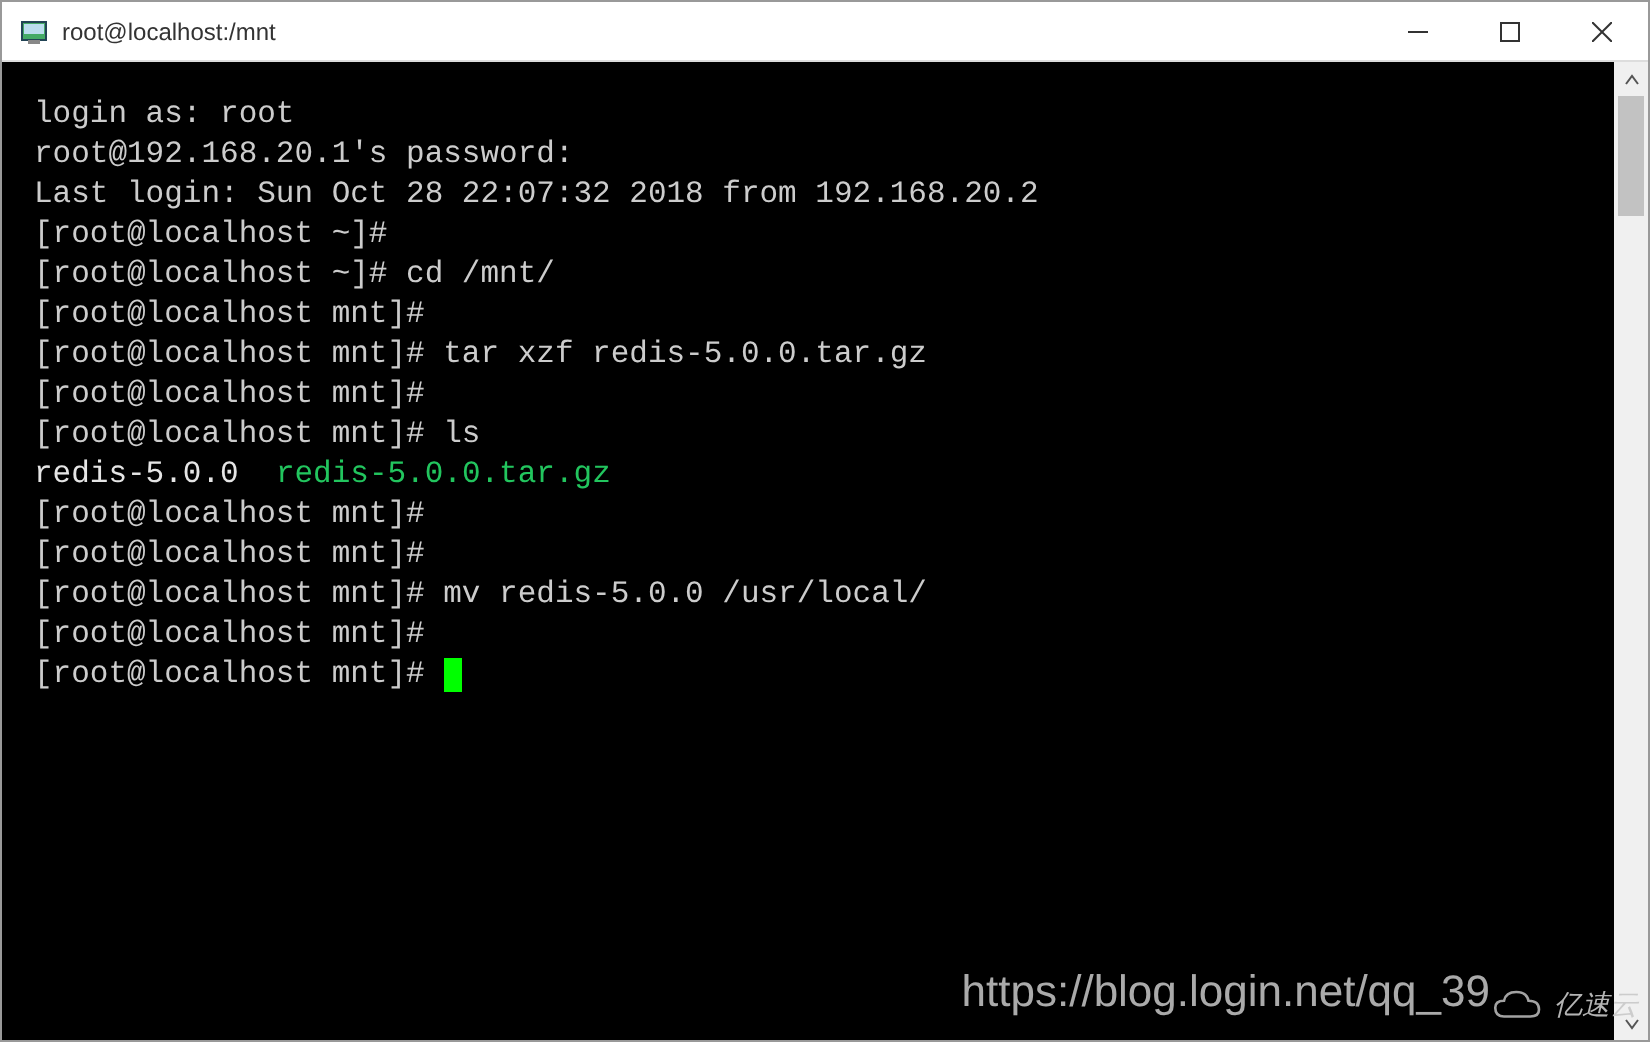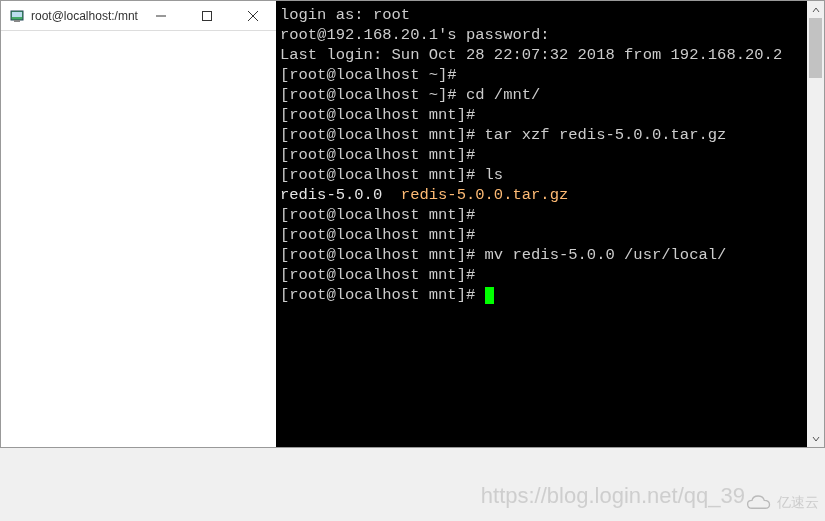--- a/index.html
+++ b/index.html
@@ -6,25 +6,25 @@
     body {
       font-family: "Segoe UI", Tahoma, sans-serif;
       background: #f0f0f0;
       width: 825px;
       height: 521px;
       overflow: hidden;
       position: relative;
     }
     .window {
       width: 825px;
-      height: 448px;
+      height: 521px;
       background: #fff;
       border: 1px solid #999;
       display: flex;
-      flex-direction: row;
+      flex-direction: column;
     }
     .titlebar {
       height: 30px;
       background: #fff;
       display: flex;
       align-items: center;
       border-bottom: 1px solid #ddd;
     }
     .titlebar-left {
       display: flex;
@@ -48,27 +48,27 @@
       display: flex;
       background: #000;
     }
     .terminal {
       flex: 1;
       background: #000;
       font-family: "Consolas", "Courier New", monospace;
       font-size: 15.5px;
       line-height: 20px;
       color: #cccccc;
-      padding: 4px;
+      padding: 16px;
       white-space: pre;
       overflow: hidden;
     }
     .line { white-space: pre; }
     .dir { color: #e5e5e5; }
-    .archive { color: #fdba74; }
+    .archive { color: #22c55e; }
     .cursor {
       display: inline-block;
       width: 9px; height: 17px;
       background: #00ff00;
       vertical-align: text-bottom;
     }
     .scrollbar {
       width: 17px;
       background: #f0f0f0;
       display: flex;
@@ -93,20 +93,21 @@
       font-family: Arial, sans-serif;
       pointer-events: none;
     }
     .cloud-wm {
       position: absolute;
       bottom: 8px; right: 6px;
       display: flex; align-items: center; gap: 4px;
       color: rgba(200,200,200,0.9);
       font-size: 14px;
       pointer-events: none;
+      font-style: italic;
     }
     .cloud-wm svg { width: 28px; height: 20px; }
   </style>
 </head>
 <body>
 
 <div class="window">
   <div class="titlebar">
     <div class="titlebar-left">
       <span class="app-icon">

